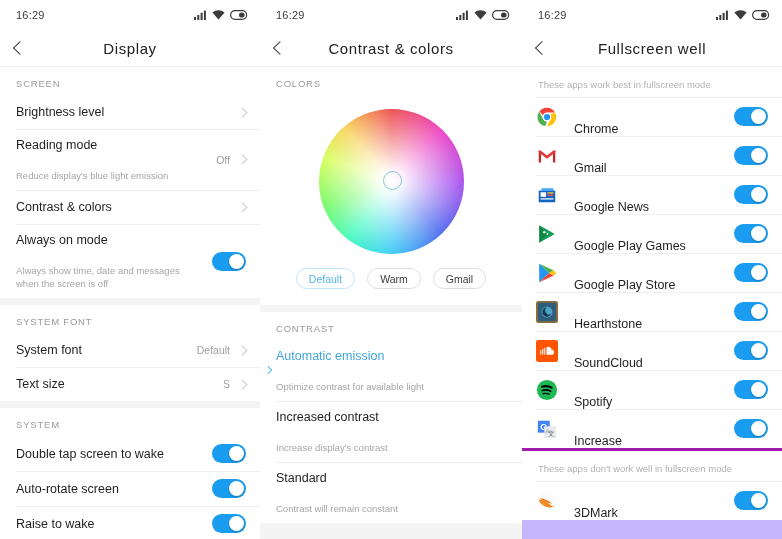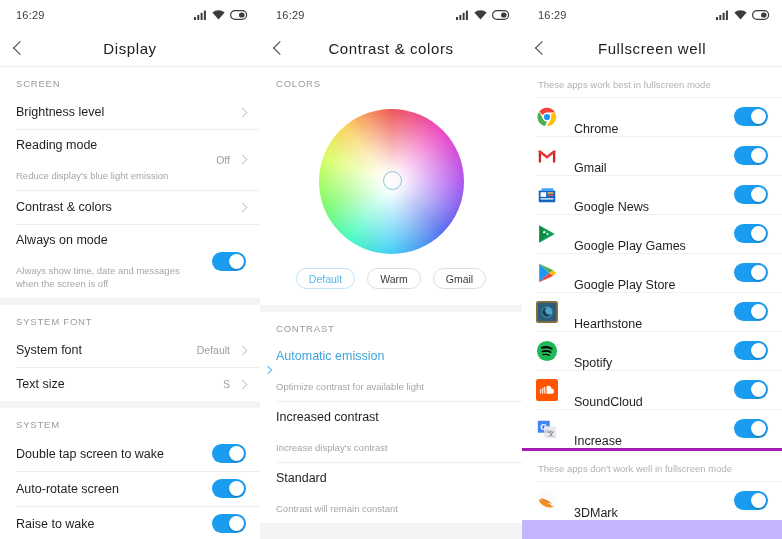--- a/index.html
+++ b/index.html
@@ -444,55 +444,55 @@
           </span>
           <span class="appname">Hearthstone</span>
           <span class="toggle">
               <span class="knob"></span>
             </span>
         </div>
 
         <div class="approw">
           <span class="appicon">
             <svg width="22" height="22" viewBox="0 0 48 48">
-              <circle cx="24" cy="24" r="22" fill="#1db954"></circle>
-              <g stroke="#000" stroke-linecap="round" fill="none">
-                <path d="M13 17c7-2.2 15-1.6 21 2" stroke-width="4.4"></path>
-                <path d="M14 25c6-1.8 13-1.3 18 1.8" stroke-width="3.6"></path>
-                <path d="M15 32c5-1.4 10-1 14 1.4" stroke-width="2.8"></path>
-              </g>
-            </svg>
-          </span>
-          <span class="appname">Spotify</span>
-          <span class="toggle">
-              <span class="knob"></span>
-            </span>
-        </div>
-
-        <div class="approw">
-          <span class="appicon">
-            <svg width="22" height="22" viewBox="0 0 48 48">
               <rect width="48" height="48" rx="5" fill="#ff5500"></rect>
               <g fill="#fff">
                 <rect x="9" y="22" width="2.4" height="10" rx="1.2"></rect>
                 <rect x="13.5" y="19" width="2.4" height="13" rx="1.2"></rect>
                 <rect x="18" y="17" width="2.4" height="15" rx="1.2"></rect>
                 <path d="M23 16c4-3 10-1 11 5h2a6 6 0 0 1 0 11H23z"></path>
               </g>
             </svg>
           </span>
           <span class="appname">SoundCloud</span>
           <span class="toggle">
               <span class="knob"></span>
             </span>
         </div>
 
         <div class="approw">
           <span class="appicon">
             <svg width="22" height="22" viewBox="0 0 48 48">
+              <circle cx="24" cy="24" r="22" fill="#1db954"></circle>
+              <g stroke="#000" stroke-linecap="round" fill="none">
+                <path d="M13 17c7-2.2 15-1.6 21 2" stroke-width="4.4"></path>
+                <path d="M14 25c6-1.8 13-1.3 18 1.8" stroke-width="3.6"></path>
+                <path d="M15 32c5-1.4 10-1 14 1.4" stroke-width="2.8"></path>
+              </g>
+            </svg>
+          </span>
+          <span class="appname">Spotify</span>
+          <span class="toggle">
+              <span class="knob"></span>
+            </span>
+        </div>
+
+        <div class="approw">
+          <span class="appicon">
+            <svg width="22" height="22" viewBox="0 0 48 48">
               <path fill="#4285f4" d="M4 6h26v26H4z"></path>
               <text x="17" y="26" font-size="20" font-family="Liberation Sans, sans-serif" fill="#fff" text-anchor="middle" font-weight="bold">G</text>
               <path fill="#e8eaed" d="M18 18h26v26H18z"></path>
               <path fill="#9aa0a6" d="M18 32l7-8 7 8z" opacity=".5"></path>
               <text x="33" y="40" font-size="15" font-family="Liberation Sans, sans-serif" fill="#5f6368" text-anchor="middle">文</text>
             </svg>
           </span>
           <span class="appname">Increase</span>
           <span class="toggle">
               <span class="knob"></span>

